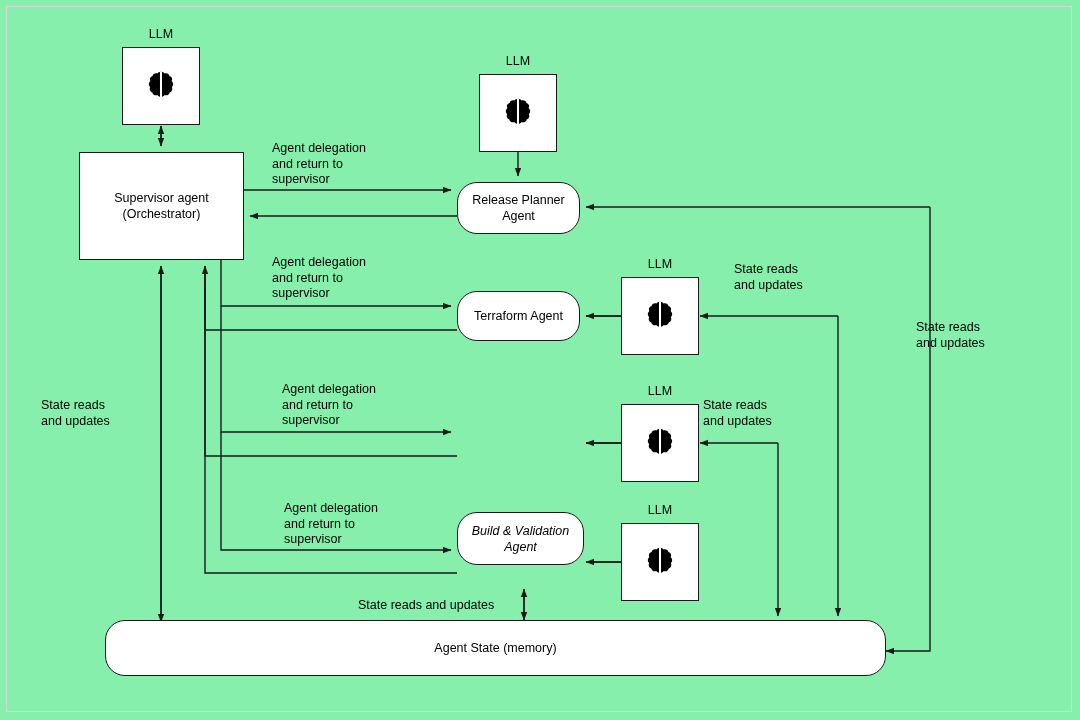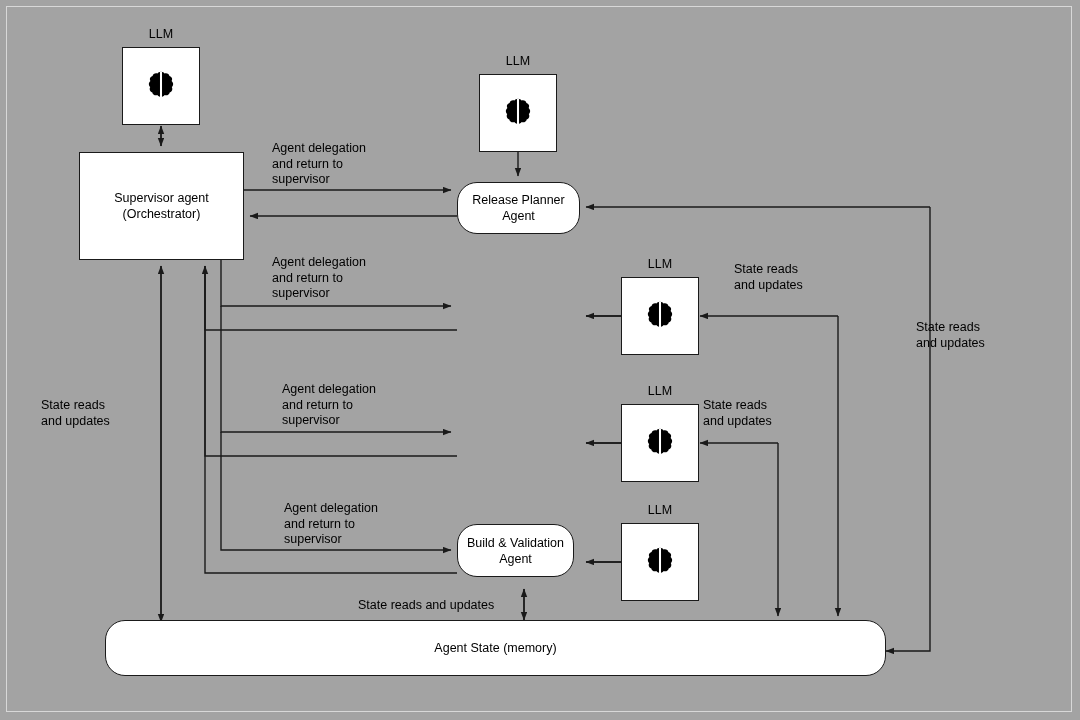--- a/index.html
+++ b/index.html
@@ -1,19 +1,19 @@
 <!DOCTYPE html>
 <html><head>
 <meta charset="utf-8">
 <style>
   html,body{margin:0;padding:0;background:#ffffff;}
   #stage{
     position:relative;
     width:1080px;height:720px;
-    background:#a3a3a3;
+    background:#86efac;
     font-family:"Liberation Sans","DejaVu Sans",sans-serif;
     overflow:hidden;
   }
   #frame{
     position:absolute;left:6px;top:6px;width:1066px;height:706px;
     border:1px solid #d8d8d8;box-sizing:border-box;
   }
   svg#wires{position:absolute;left:0;top:0;width:1080px;height:720px;}
   .node{position:absolute;box-sizing:border-box;background:#ffffff;
         display:flex;align-items:center;justify-content:center;text-align:center;
@@ -138,23 +138,26 @@
   <div class="node rect" style="left:79px;top:152px;width:165px;height:108px;">
     <span class="nodelabel">Supervisor agent
 (Orchestrator)</span>
   </div>
 
   <div class="node round" style="left:457px;top:182px;width:123px;height:52px;">
     <span class="nodelabel">Release Planner
 Agent</span>
   </div>
 
+  <div class="node round" style="left:457px;top:291px;width:123px;height:50px;">
+    <span class="nodelabel">Terraform Agent</span>
+  </div>
 
 
-  <div class="node round" style="left:457px;top:524px;width:117px;height:53px;">
+  <div class="node round" style="left:457px;top:512px;width:127px;height:53px;font-style:italic;">
     <span class="nodelabel">Build &amp; Validation
 Agent</span>
   </div>
 
   <div class="node round" style="left:105px;top:620px;width:781px;height:56px;">
     <span class="nodelabel">Agent State (memory)</span>
   </div>
 
   <div class="edgelabel" style="left:272px;top:141px;width:140px;">Agent delegation
 and return to

